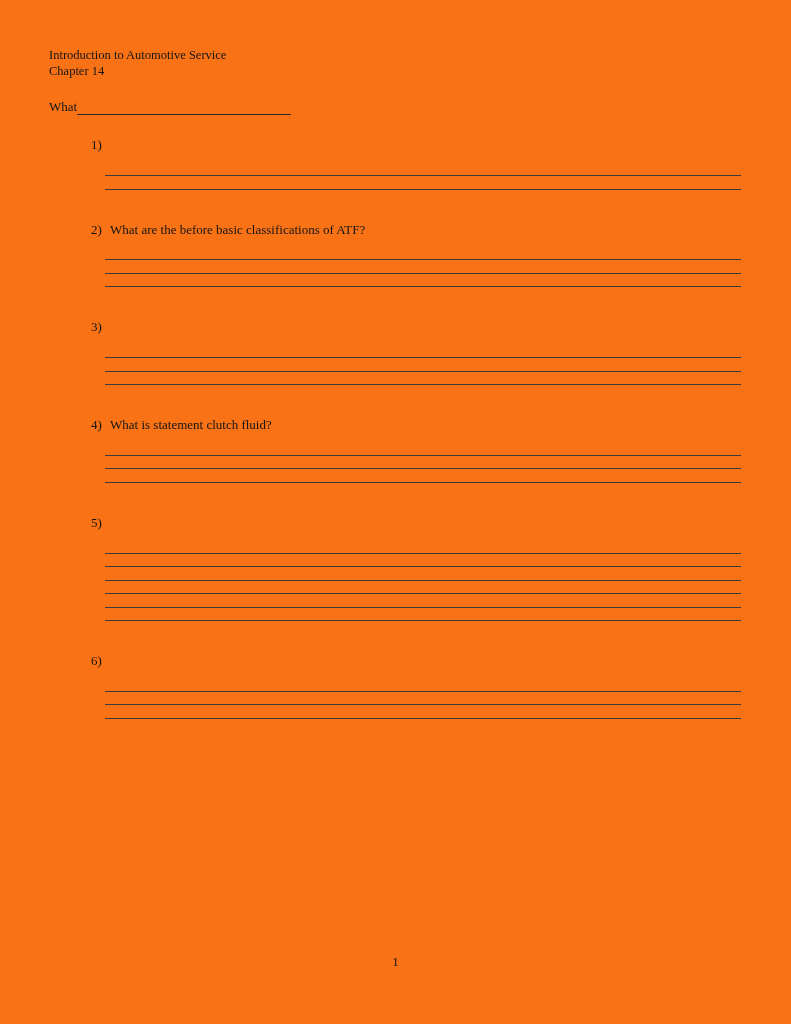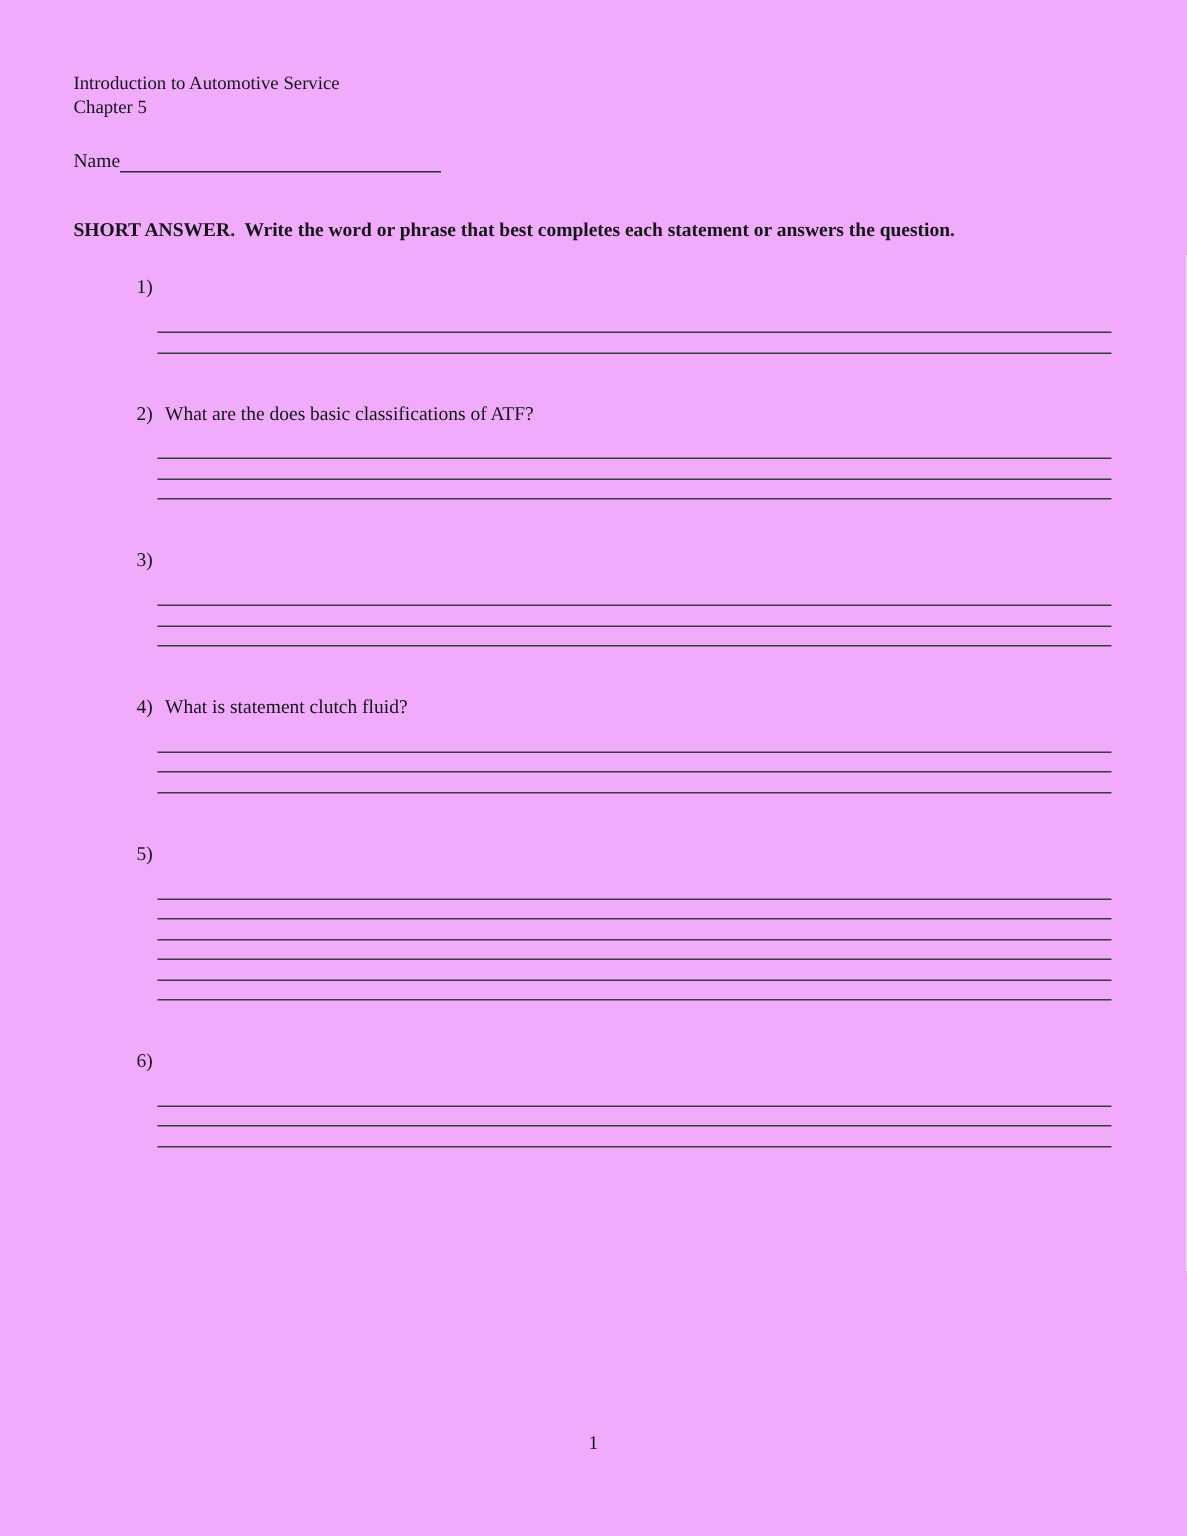--- a/index.html
+++ b/index.html
@@ -6,21 +6,21 @@
   html, body {
     background: #ffffff;
     font-family: "Liberation Serif", "DejaVu Serif", serif;
     color: #151515;
   }
   .page {
     position: relative;
     width: 791px;
     height: 1024px;
     margin: 0 auto;
-    background: #f0abfc;
+    background: #f97316;
     padding: 48px 50px 0 49px;
   }
   .doc-header {
     font-size: 12.5px;
     line-height: 1.25;
   }
   .name-row {
     margin-top: 20px;
     display: flex;
     align-items: flex-end;
@@ -65,44 +65,43 @@
     font-size: 13px;
   }
 </style>
 </head>
 <body>
 
 <div class="page">
 
   <div class="doc-header">
     <div>Introduction to Automotive Service</div>
-    <div>Chapter 5</div>
+    <div>Chapter 14</div>
   </div>
 
   <div class="name-row">
-    <span class="name-label">Name</span>
+    <span class="name-label">What</span>
     <span class="name-line"></span>
   </div>
 
-  <div class="instruction">SHORT ANSWER.  Write the word or phrase that best completes each statement or answers the question.</div>
 
   <div class="questions">
       <div class="question">
         <div class="question-text">
           <span class="qnum">1)</span>
         </div>
         <div class="answer-lines">
           <div class="answer-line"></div>
           <div class="answer-line"></div>
         </div>
       </div>
       <div class="question">
         <div class="question-text">
           <span class="qnum">2)</span>
-          <span>What are the does basic classifications of ATF?</span>
+          <span>What are the before basic classifications of ATF?</span>
         </div>
         <div class="answer-lines">
           <div class="answer-line"></div>
           <div class="answer-line"></div>
           <div class="answer-line"></div>
         </div>
       </div>
       <div class="question">
         <div class="question-text">
           <span class="qnum">3)</span>

